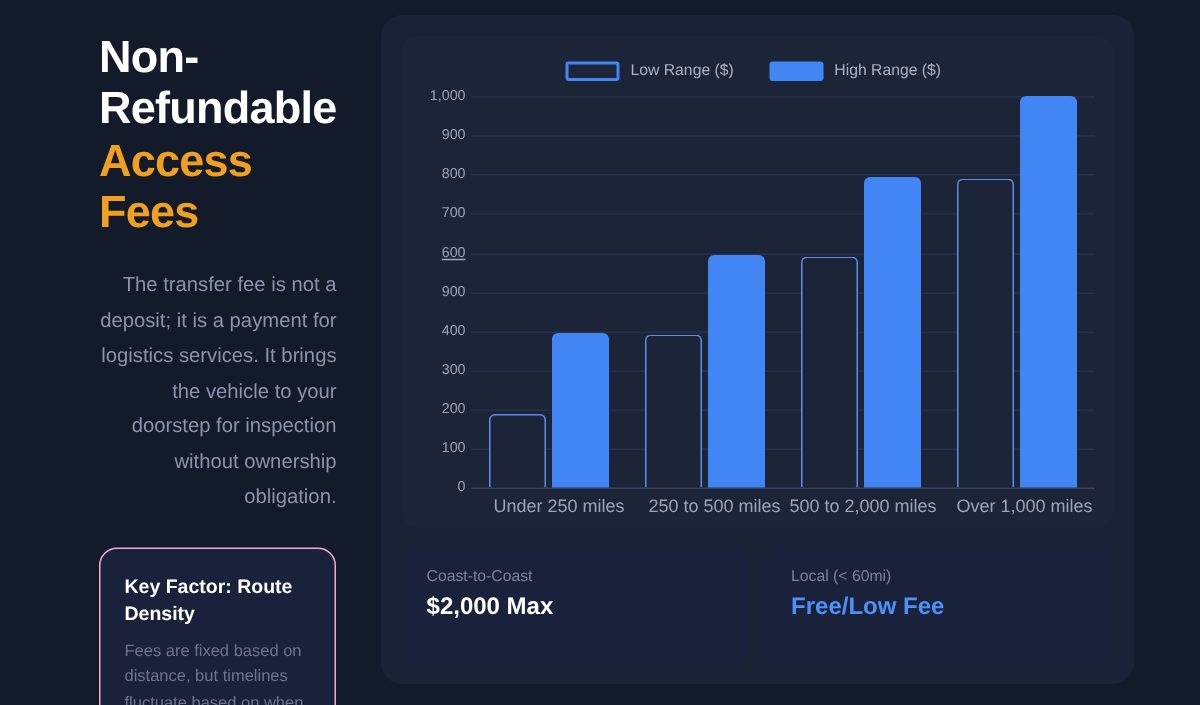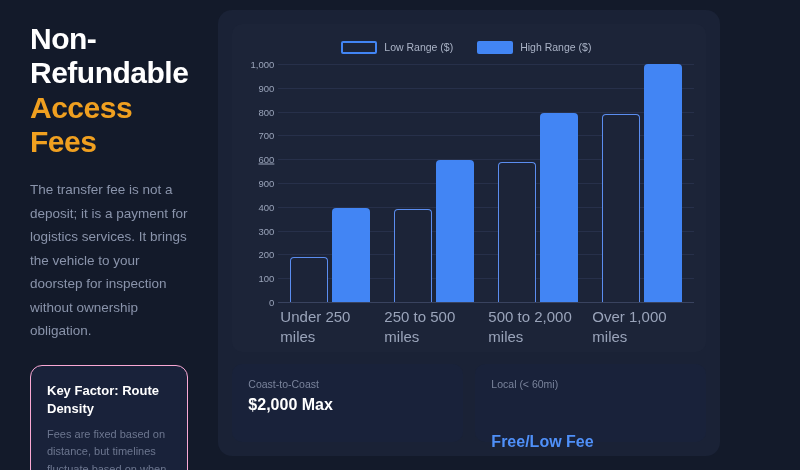--- a/index.html
+++ b/index.html
@@ -2,36 +2,36 @@
 <html><head>
 <meta charset="utf-8">
 <style>
   * { margin:0; padding:0; box-sizing:border-box; }
   html, body {
     width:800px; height:470px;
     background:#131a2a;
     font-family:"Liberation Sans", sans-serif;
     overflow:hidden;
   }
-  .page { position:relative; width:732px; height:470px; display:flex; }
+  .page { position:relative; width:732px; height:470px; display:flex;padding-left:36px; }
 
   
   .left {
     width:278px; height:470px;
     padding:22px 30px 0 30px;
     display:flex; flex-direction:column;
   }
   .headline {
     font-size:30px; font-weight:bold; line-height:1.12;
     color:#ffffff; letter-spacing:-0.5px;
   }
   .headline .accent { color:#f0a020; display:block; margin-top:2px; }
   .lede {
     margin-top:20px;
-    font-size:13.5px; line-height:1.74; color:#8a94ab;
+    font-size:13.5px; line-height:1.74; color:#8a94ab;text-align:right;
   }
   .kf-card {
     margin-top:22px;
     background:#19223a;
     border:1px solid #f9a8d4;
     border-radius:12px;
     padding:16px 16px 18px 16px;
   }
   .kf-title {
     font-size:13px; font-weight:bold; color:#ffffff;
@@ -91,34 +91,34 @@
     flex:1; height:100%;
     display:flex; align-items:flex-end; justify-content:center;
     gap:4px; padding:0 8px;
   }
   .bar { width:38px; border-radius:4px 4px 0 0; }
   .bar.low  { background:#1c2438; border:1px solid #5b8def;
               border-bottom:none; }
   .bar.high { background:#4285f4; }
   .xaxis { display:flex; margin-left:40px; padding-top:5px; }
   .xlabel {
-    flex:1; text-align:left; font-size:15px;
+    flex:1; text-align:right; font-size:12px;
     color:#9aa4ba; line-height:1.3; padding:0 2px;
   }
 
   
   .stats { display:flex; gap:12px; margin-top:12px; height:78px; }
   .stat {
     flex:1; background:#19223a; border-radius:10px;
     padding:14px 16px; display:flex; flex-direction:column;
     gap:6px;
   }
   .stat-label { font-size:10.5px; color:#79839b; }
   .stat-value { font-size:16px; font-weight:bold; color:#ffffff; }
-  .stat-value.blue { color:#4f90f8;margin-top:37px; }
+  .stat-value.blue { color:#4f90f8; }
 </style>
 </head>
 <body>
 
 <div class="page">
 
   <div class="left">
     <h1 class="headline">
       <span>Non-</span><br>
       <span>Refundable</span>

